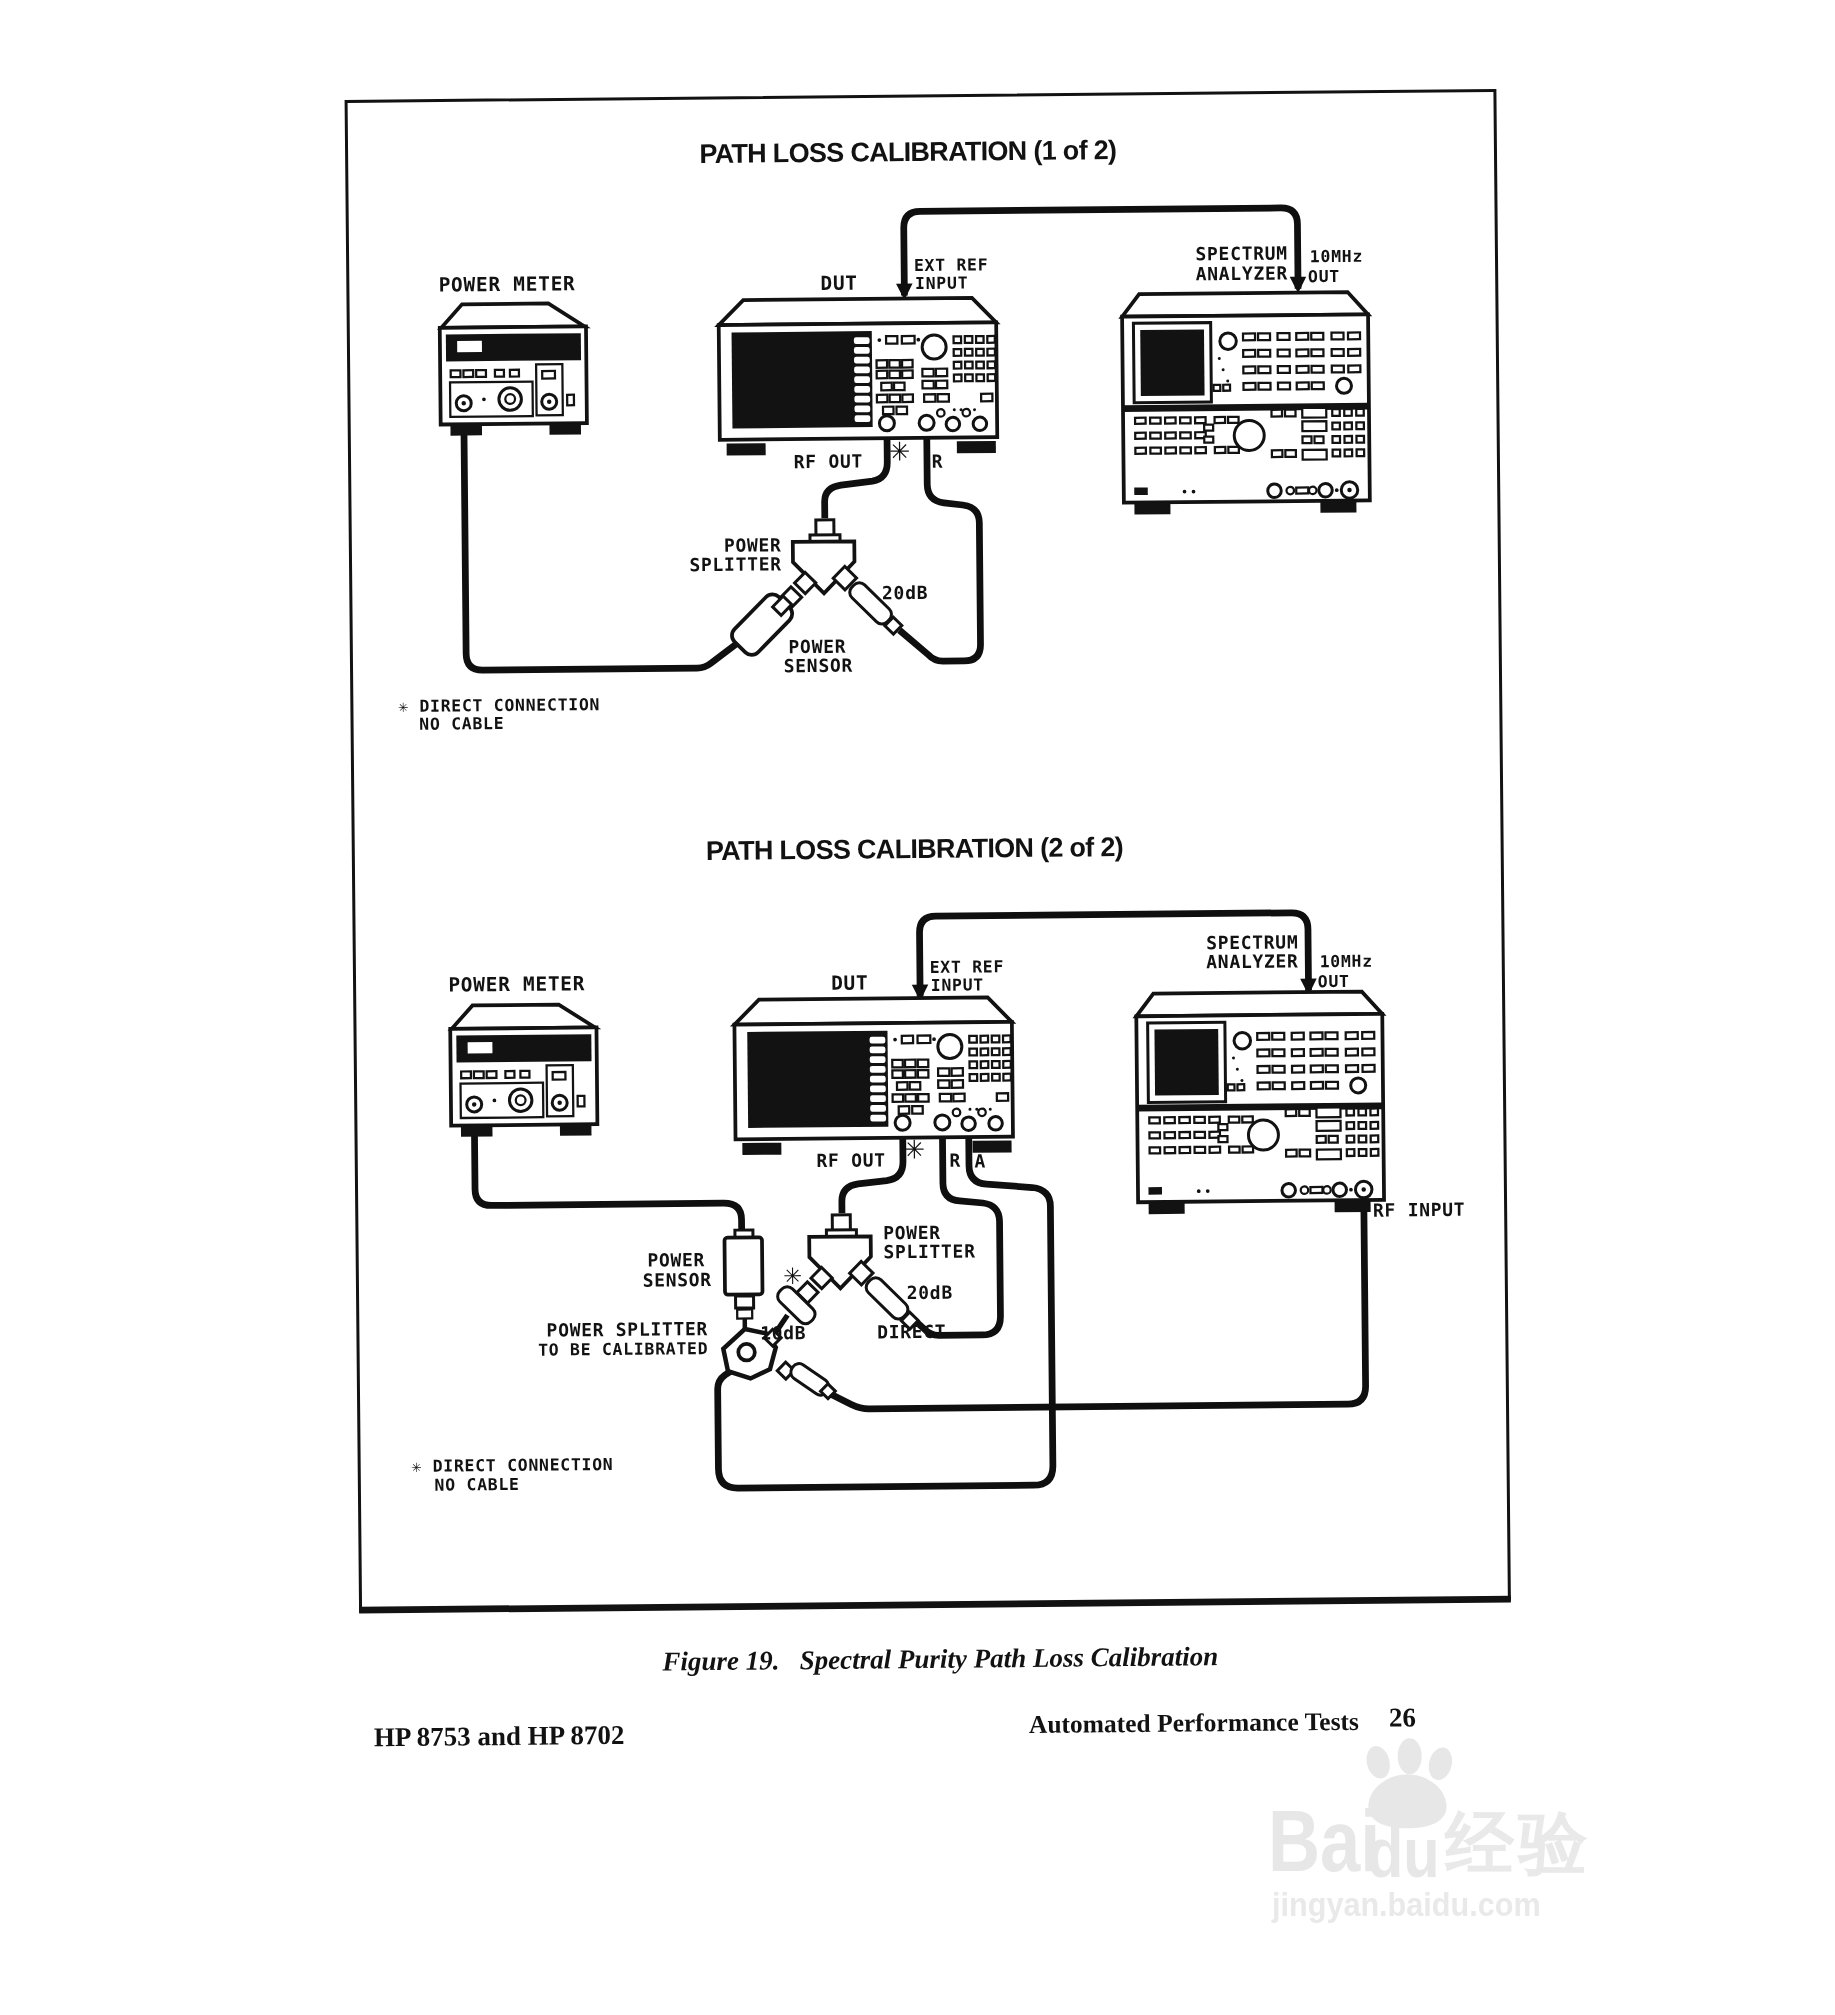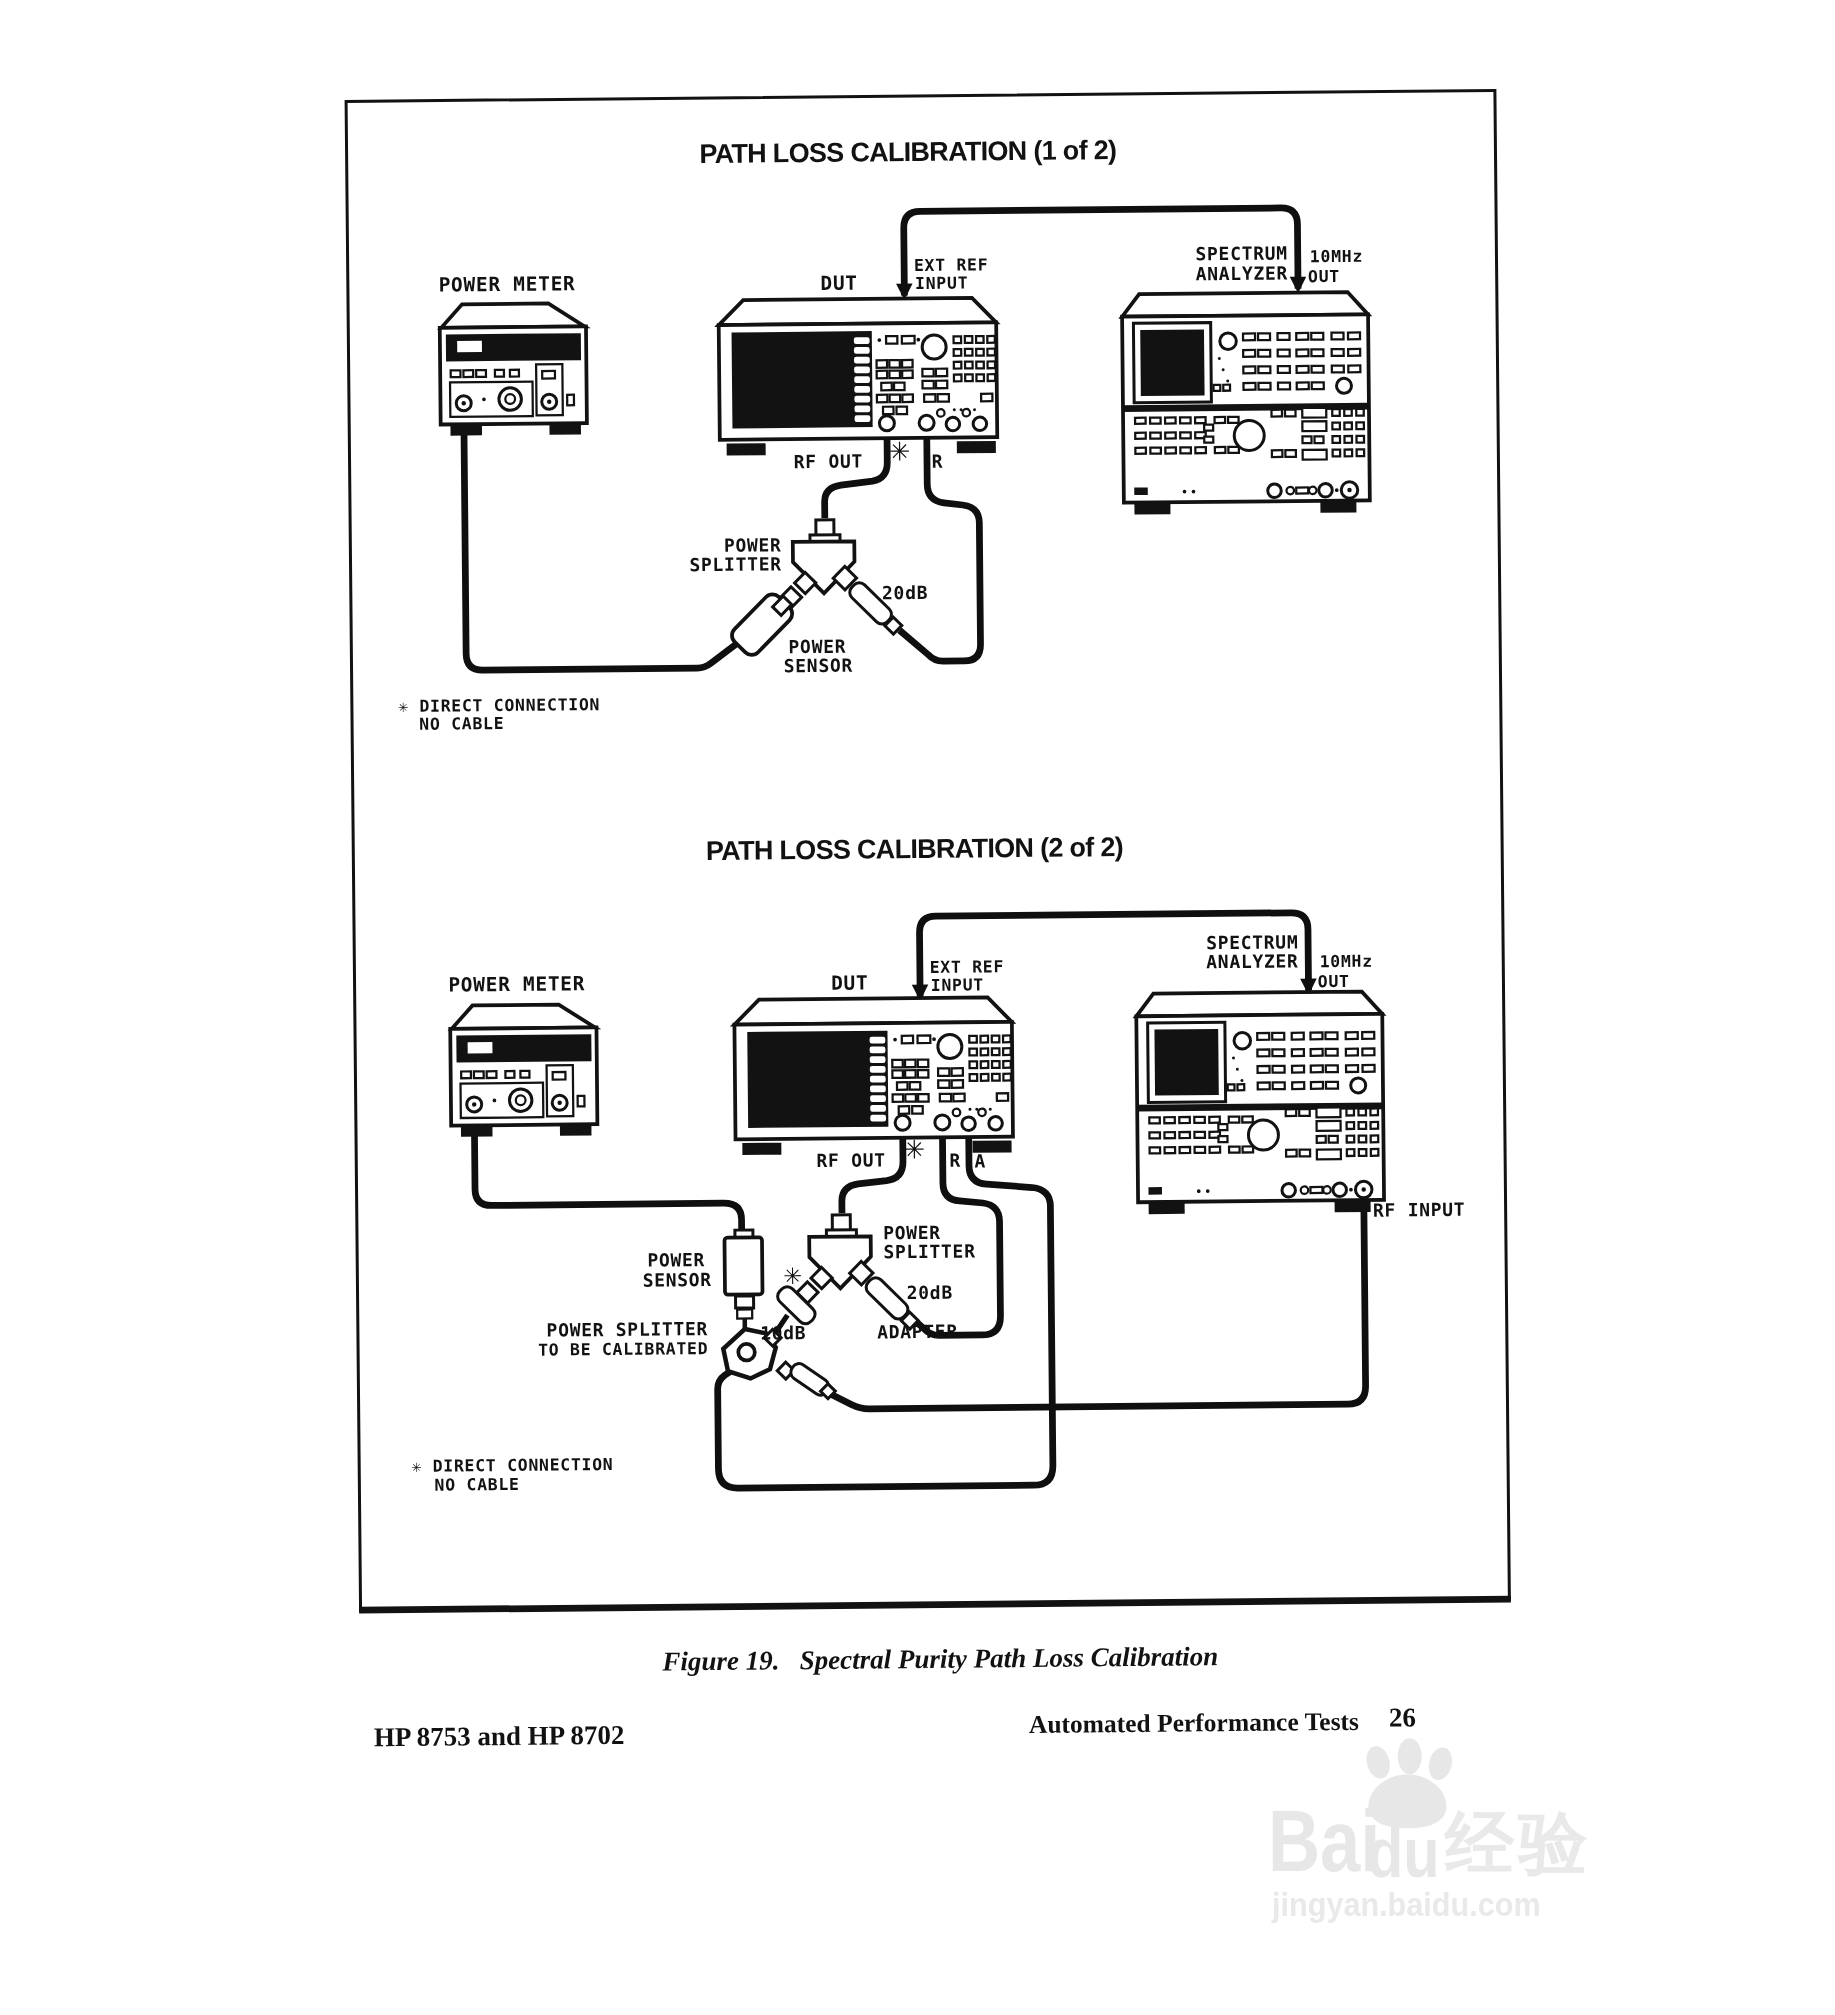--- a/index.html
+++ b/index.html
@@ -367,21 +367,21 @@
 <div class="ast" style="left:913px;top:1150px">✳</div>
 <div class="lbl" style="left:948px;top:1152px">R</div>
 <div class="lbl" style="left:973px;top:1153px">A</div>
 <div class="lbl" style="left:881px;top:1224px">POWER</div>
 <div class="lbl" style="left:881px;top:1243px">SPLITTER</div>
 <div class="lbl" style="left:904px;top:1284px">20dB</div>
 <div class="lbl" style="left:645px;top:1249px">POWER</div>
 <div class="lbl" style="left:640px;top:1269px">SENSOR</div>
 <div class="lbl lblr" style="left:705px;top:1318px">POWER SPLITTER</div>
 <div class="lbl lblr sm" style="left:705px;top:1339px">TO BE CALIBRATED</div>
-<div class="lbl" style="left:874px;top:1323px">ADAPTER</div>
+<div class="lbl" style="left:874px;top:1323px">DIRECT</div>
 <div class="ast" style="left:790px;top:1275px;font-size:22.5px">✳</div>
 <div class="lbl" style="left:757px;top:1323px">10dB</div>
 <div class="lbl" style="left:1371px;top:1206px">RF INPUT</div>
 <div class="lbl sm" style="left:407px;top:1454px">✳ DIRECT CONNECTION</div>
 <div class="lbl sm" style="left:430px;top:1473px">NO CABLE</div>
 
 <div class="caption" style="left:934px;top:1644px">Figure 19.   Spectral Purity Path Loss Calibration</div>
 <div class="serif" style="left:367px;top:1717px">HP 8753 and HP 8702</div>
 <div class="serif serif-sm" style="left:1022px;top:1711px">Automated Performance Tests</div>
 <div class="serif" style="left:1382px;top:1707px">26</div>

